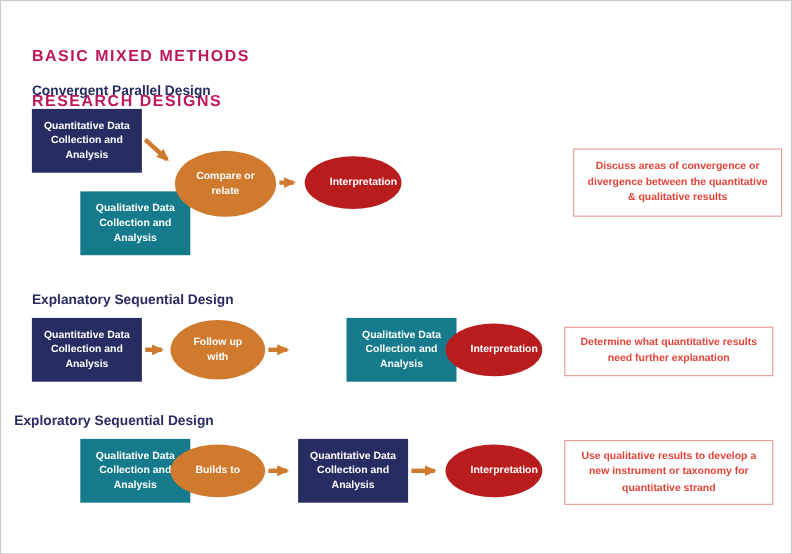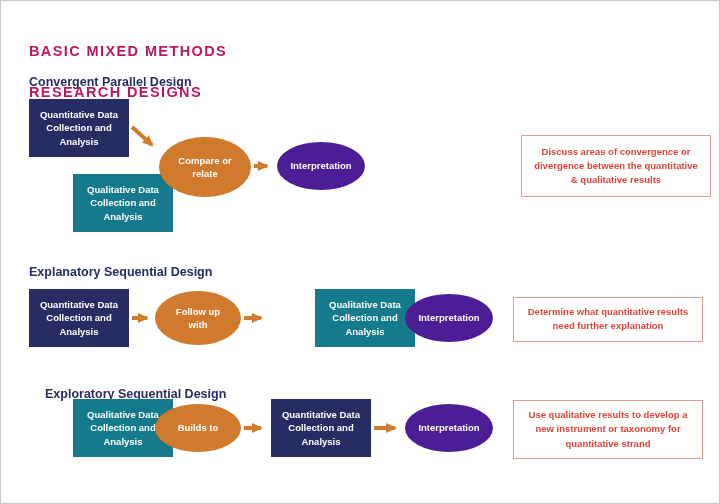--- a/index.html
+++ b/index.html
@@ -20,21 +20,21 @@
   .node {
     position:absolute; display:flex; align-items:center; justify-content:center;
     text-align:center; color:#ffffff; font-weight:bold; font-size:9.5px;
     line-height:1.4;
   }
   .box  { width:100px; height:58px; padding:4px 8px;justify-content:flex-end; }
   .navy { background:#272c63; }
   .teal { background:#157a8b;margin-left:44px; }
   .ellipse { border-radius:50%; }
   .orange  { background:#cf7a2d; }
-  .crimson { background:#4c1d95; }
+  .crimson { background:#b91c1c;justify-content:flex-end; }
   .annotation {
     position:absolute; width:190px;
     border:1px solid #e39b95; background:#ffffff;
     color:#e04338; font-weight:bold; font-size:9.5px; line-height:1.5;
     text-align:center; display:flex; align-items:center; justify-content:center;
     padding:7px 10px;
   }
   svg.arrows { position:absolute; left:0; top:0; pointer-events:none; }
 </style>
 </head>
@@ -104,21 +104,21 @@
   </div>
 
   <div class="node ellipse crimson" style="left:404px; top:293px; width:88px; height:48px; padding:0 4px;">
     <span>Interpretation</span>
   </div>
 
   <div class="annotation" style="left:512px; top:296px; min-height:44px;">
     <span>Determine what quantitative results need further explanation</span>
   </div>
 
-  <div class="section-heading" style="left:44px; top:374px;margin-top:12px;">Exploratory Sequential Design</div>
+  <div class="section-heading" style="left:12px; top:374px;">Exploratory Sequential Design</div>
 
   <div class="node box teal" style="left:28px; top:398px;">
     <span>Qualitative Data Collection and Analysis</span>
   </div>
 
   <div class="node ellipse orange" style="left:154px; top:403px; width:86px; height:48px; padding:0 10px;justify-content:center;">
     <span>Builds to</span>
   </div>
 
   <div class="node box navy" style="left:270px; top:398px;">

